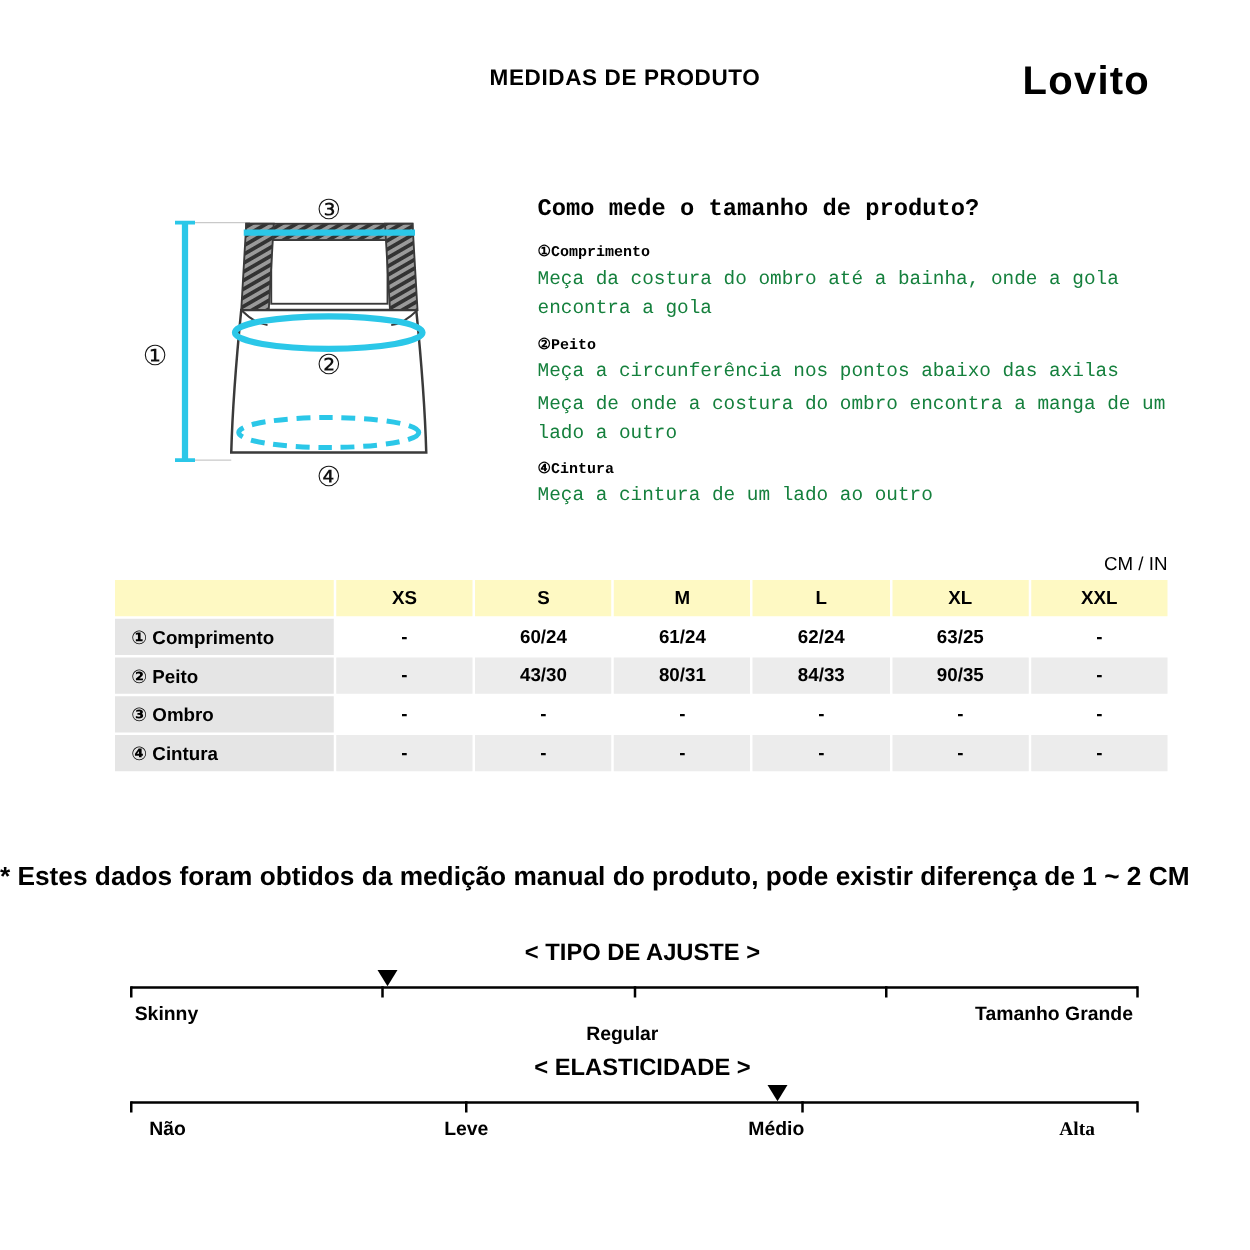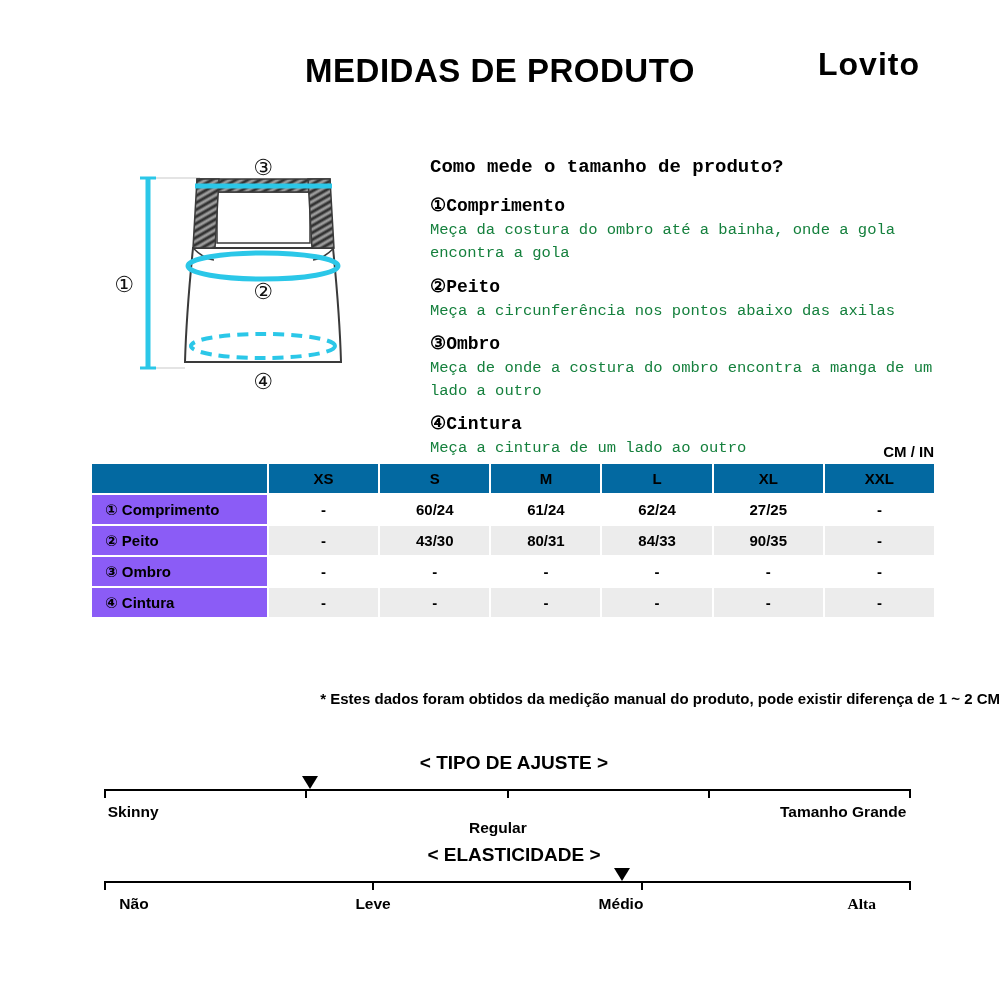--- a/index.html
+++ b/index.html
@@ -1,45 +1,45 @@
 <!DOCTYPE html>
 <html><head>
 <meta charset="utf-8">
 <style>
   html,body { margin:0; padding:0; background:#fff; }
   body { font-family:"Liberation Sans","DejaVu Sans",sans-serif; color:#000; }
   .canvas { position:relative; width:1000px; height:1000px; background:#fff; overflow:hidden; }
 
   
   .page-title { position:absolute; top:52px; left:0; width:100%; text-align:center;
-                font-size:33px; font-weight:bold; letter-spacing:0.5px; }
+                font-size:18px; font-weight:bold; letter-spacing:0.5px; }
   .brand { position:absolute; top:46px; right:80px; font-size:32px; font-weight:bold; letter-spacing:1px; }
 
   
   .diagram { position:absolute; left:105px; top:148px; width:330px; height:250px; }
   .circnum { position:absolute; transform:translate(-50%,-50%); font-size:22px; color:#111; line-height:1; }
 
   
   .howto { position:absolute; left:430px; top:156px; width:524px;font-family:Liberation Mono, monospace; }
   .howto h2 { margin:0 0 16px 0; font-size:19px; font-weight:bold; }
-  .howto .item-label { font-size:18px; font-weight:bold; margin-top:9px; }
+  .howto .item-label { font-size:12px; font-weight:bold; margin-top:9px; }
   .howto .item-desc  { font-size:15.5px; color:#15803d; line-height:1.5; margin-top:3px; }
 
   
-  .unit { position:absolute; top:443px; right:66px; font-size:15px; font-weight:bold; }
+  .unit { position:absolute; top:443px; right:66px; font-size:15px; font-weight:normal; }
   .size-table { position:absolute; left:92px; top:464px; width:842px;
                 display:grid; grid-template-columns:175px repeat(6,1fr); gap:2px;
                 font-size:15px; font-weight:bold; background:#fff; }
   .cell { height:29px; display:flex; align-items:center; justify-content:center; background:#fff; }
-  .cell.head  { background:#0369a1; }
-  .cell.label { background:#8b5cf6; justify-content:flex-start; padding-left:13px; }
+  .cell.head  { background:#fef9c3; }
+  .cell.label { background:#e5e5e5; justify-content:flex-start; padding-left:13px; }
   .cell.alt   { background:#ececec; }
 
-  .footnote { position:absolute; top:690px; left:0; width:100%; text-align:right;
-              font-size:15px; font-weight:bold; }
+  .footnote { position:absolute; top:690px; left:0; width:100%; text-align:left;
+              font-size:21px; font-weight:bold; }
 
   
   .scale-title { position:absolute; left:0; width:100%; text-align:center; font-size:19px; font-weight:bold;padding-left:14px; }
   .scale-line  { position:absolute; left:105px; width:805px; height:2px; background:#000; }
   .tick   { position:absolute; top:0; width:2px; height:9px; background:#000; transform:translateX(-1px); }
   .marker { position:absolute; bottom:2px; width:0; height:0;
             border-left:8px solid transparent; border-right:8px solid transparent;
             border-top:13px solid #000; transform:translateX(-8px); }
   .scale-labels { position:absolute; left:105px; width:805px; height:20px; }
   .scale-labels span { position:absolute; transform:translateX(-50%); white-space:nowrap;
@@ -94,21 +94,20 @@
     <h2>Como mede o tamanho de produto?</h2>
     <div class="item">
       <div class="item-label">①Comprimento</div>
       <div class="item-desc">Meça da costura do ombro até a bainha, onde a gola encontra a gola</div>
     </div>
     <div class="item">
       <div class="item-label">②Peito</div>
       <div class="item-desc">Meça a circunferência nos pontos abaixo das axilas</div>
     </div>
     <div class="item">
-      <div class="item-label">③Ombro</div>
       <div class="item-desc">Meça de onde a costura do ombro encontra a manga de um lado a outro</div>
     </div>
     <div class="item">
       <div class="item-label">④Cintura</div>
       <div class="item-desc">Meça a cintura de um lado ao outro</div>
     </div>
   </div>
 
   <div class="unit">CM / IN</div>
 
@@ -119,21 +118,21 @@
     <div class="cell head">M</div>
     <div class="cell head">L</div>
     <div class="cell head">XL</div>
     <div class="cell head">XXL</div>
 
     <div class="cell label">① Comprimento</div>
     <div class="cell">-</div>
     <div class="cell">60/24</div>
     <div class="cell">61/24</div>
     <div class="cell">62/24</div>
-    <div class="cell">27/25</div>
+    <div class="cell">63/25</div>
     <div class="cell">-</div>
 
     <div class="cell label">② Peito</div>
     <div class="cell alt">-</div>
     <div class="cell alt">43/30</div>
     <div class="cell alt">80/31</div>
     <div class="cell alt">84/33</div>
     <div class="cell alt">90/35</div>
     <div class="cell alt">-</div>
 

